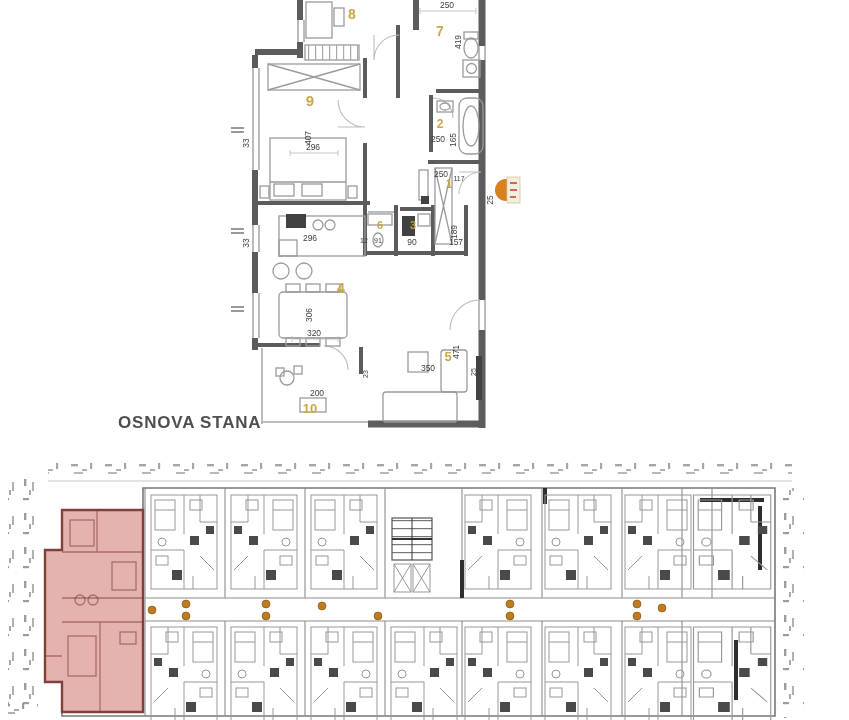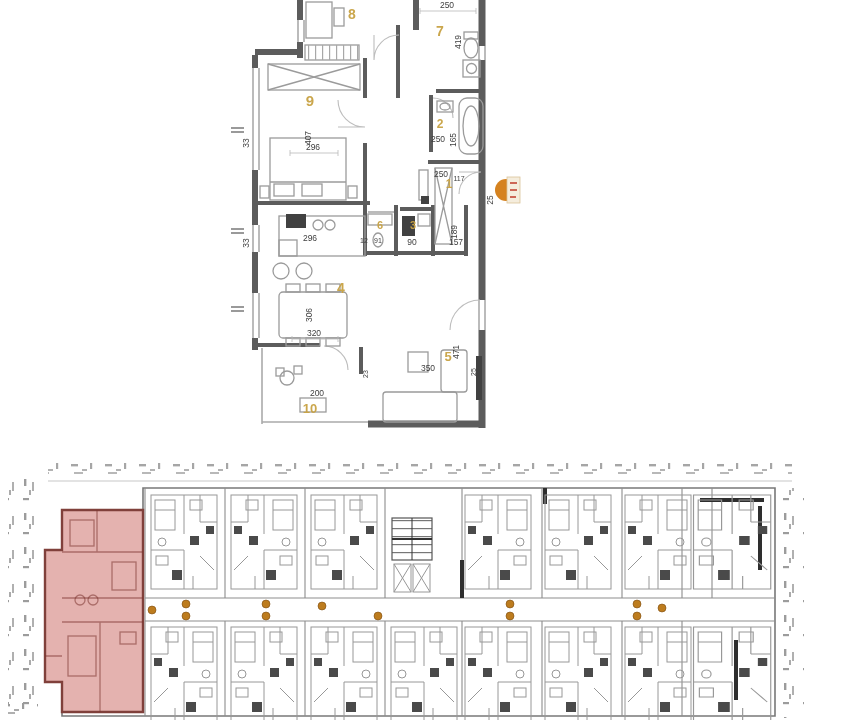--- a/index.html
+++ b/index.html
@@ -336,14 +336,15 @@
         <circle class="marker" cx="510" cy="604" r="4"></circle>
         <circle class="marker" cx="510" cy="616" r="4"></circle>
         <circle class="marker" cx="637" cy="604" r="4"></circle>
         <circle class="marker" cx="637" cy="616" r="4"></circle>
         <circle class="marker" cx="662" cy="608" r="4"></circle>
       </g>
     </g>
   </svg>
 
   
+  <div class="title">OSNOVA STANA</div>
 
 </div>
 
 </body></html>

